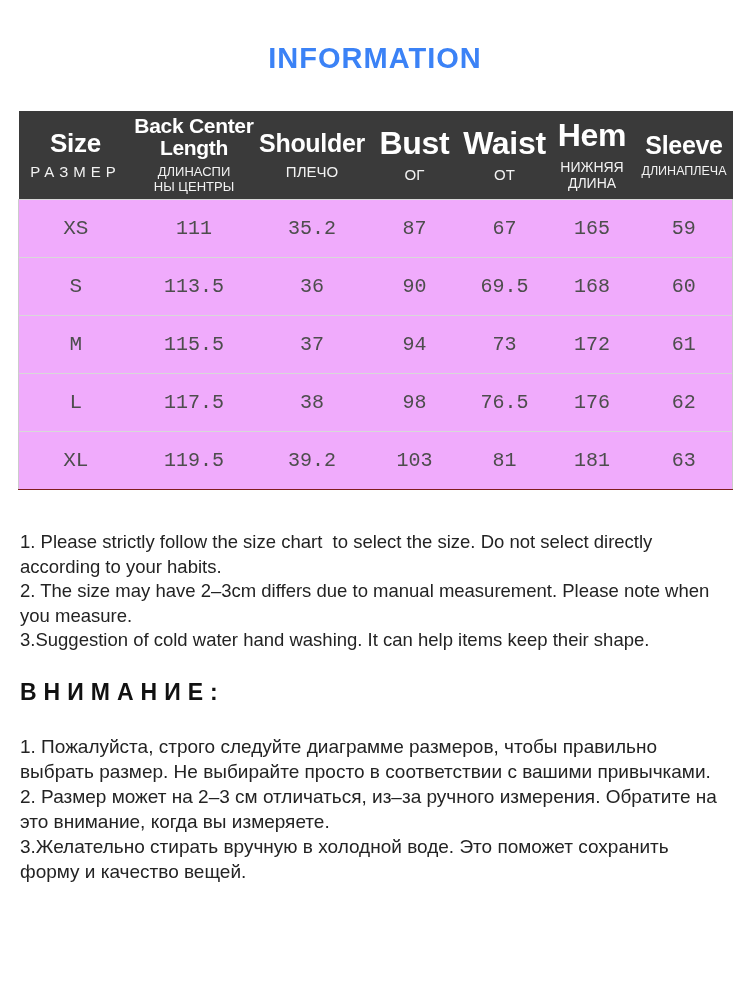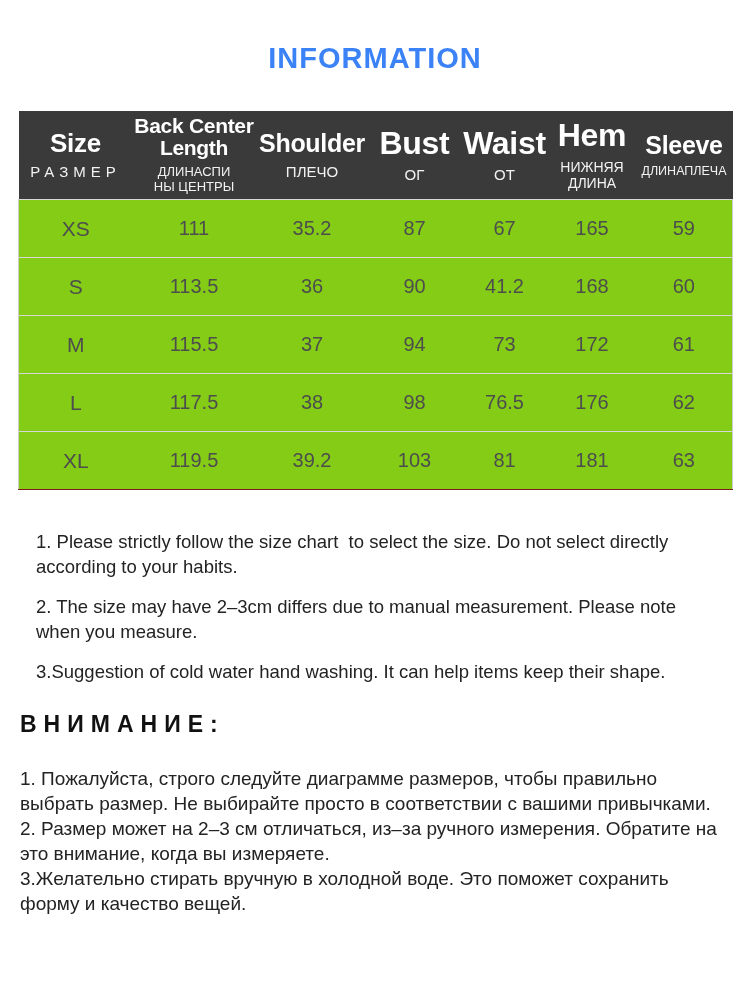--- a/index.html
+++ b/index.html
@@ -54,36 +54,37 @@
   th.c2 .hdr-ru, th.c3 .hdr-ru, th.c4 .hdr-ru { font-size: 15px; }
   th.c3 .hdr-en, th.c4 .hdr-en, th.c5 .hdr-en { font-size: 32px; }
   th.c5 .hdr-ru { font-size: 14px; }
   th.c6 .hdr-ru { font-size: 12.5px; }
   .size-table tbody td {
     height: 55px;
     text-align: center;
     vertical-align: middle;
     font-size: 20px;
     color: #4d4d4d;
-    background: #84cc16;
+    background: #f0abfc;
     border-top: 1px solid #d8d8d8;
+    font-family: Liberation Mono, monospace;
   }
   .size-table tbody td:first-child { border-left: 1px solid #cccccc; font-size: 21px; }
   .size-table tbody td:last-child  { border-right: 1px solid #cccccc; }
   .size-table tbody tr:last-child td { border-bottom: 1px solid #7f1d1d; }
   .note { margin: 40px 20px 0 20px; }
   .note h2 {
     margin: 0 0 22px;
     font-size: 24px;
     font-weight: 600;
     color: #111111;
     letter-spacing: 0.3px;
   }
   .note p {
-    margin: 16px;
+    margin: 0;
     font-size: 18.5px;
     line-height: 24.5px;
     color: #232323;
     white-space: pre-wrap;
   }
   .attention { margin: 26px 20px 0 20px; }
   .attention h2 {
     margin: 0 0 28px;
     font-size: 23px;
     font-weight: 600;
@@ -156,21 +157,21 @@
       <td>87</td>
       <td>67</td>
       <td>165</td>
       <td>59</td>
     </tr>
     <tr>
       <td>S</td>
       <td>113.5</td>
       <td>36</td>
       <td>90</td>
-      <td>41.2</td>
+      <td>69.5</td>
       <td>168</td>
       <td>60</td>
     </tr>
     <tr>
       <td>M</td>
       <td>115.5</td>
       <td>37</td>
       <td>94</td>
       <td>73</td>
       <td>172</td>

